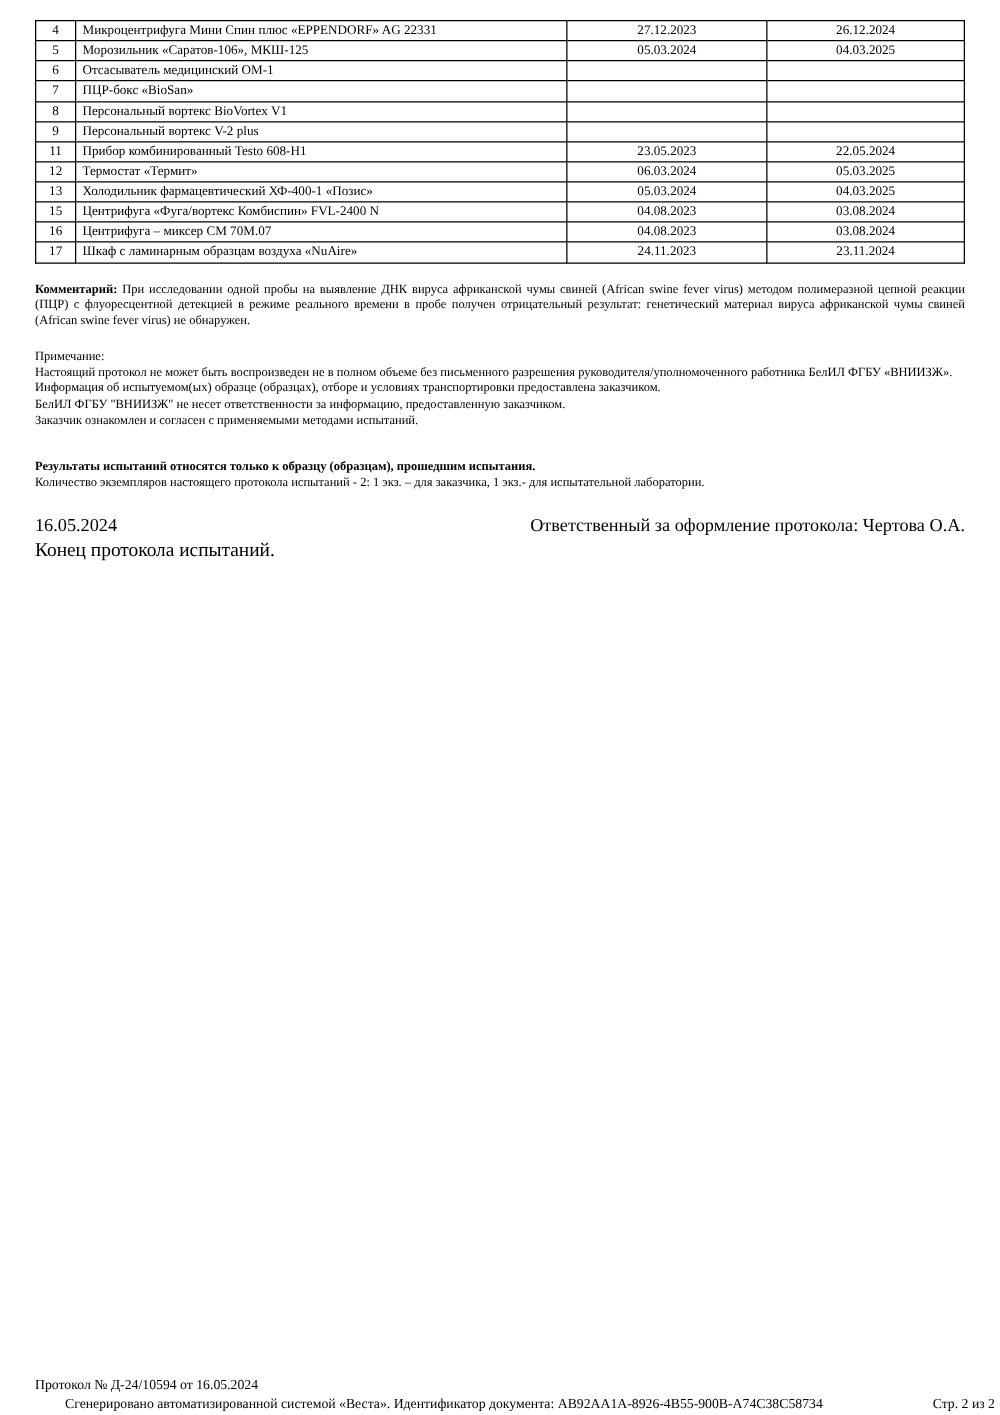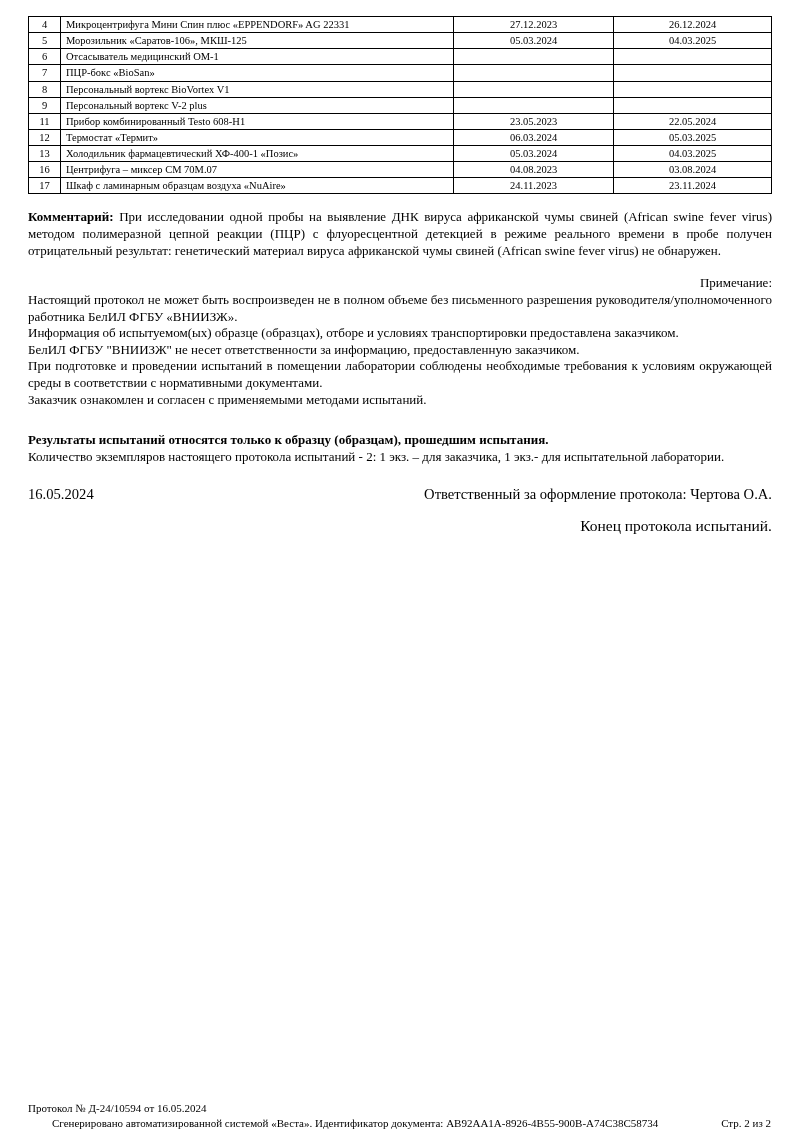--- a/index.html
+++ b/index.html
@@ -24,39 +24,39 @@
   table.equip td {
     border: 1px solid #000;
     padding: 1px 5px;
     vertical-align: middle;
   }
   td.c-num  { width: 32px;  text-align: center; }
   td.c-name { width: auto; }
   td.c-d1   { width: 160px; text-align: center; }
   td.c-d2   { width: 158px; text-align: center; }
 
-  .body-text { font-size: 13px; line-height: 1.28; }
-  p { margin: 0; text-align: right; }
+  .body-text { font-size: 10px; line-height: 1.28; }
+  p { margin: 0; }
   .just { text-align: justify; }
   .comment-par { margin-top: 15px; }
   .notes-block { margin-top: 16px; }
   .bold { font-weight: bold; margin-top: 24px; }
 
   .sig-row {
     margin-top: 20px;
     display: flex;
     justify-content: space-between;
     font-size: 14.6px;
   }
-  .end-line { margin-top: 14px; font-size: 15.5px; }
+  .end-line { margin-top: 2px; font-size: 15.5px; }
 
   .doc-footer {
     position: absolute;
     left: 28px;
-    right: 29px;
+    right: 4px;
     bottom: 2px;
     font-size: 11px;
     line-height: 1.3;
   }
   .footer-row2 {
     display: flex;
     justify-content: space-between;
     margin-left: 24px;
   }
 </style>
@@ -125,20 +125,26 @@
     </tr>
 
     <tr>
       <td class="c-num">13</td>
       <td class="c-name">Холодильник фармацевтический ХФ-400-1 «Позис»</td>
       <td class="c-d1">05.03.2024</td>
       <td class="c-d2">04.03.2025</td>
     </tr>
 
 
+    <tr>
+      <td class="c-num">15</td>
+      <td class="c-name">Центрифуга «Фуга/вортекс Комбиспин» FVL-2400 N</td>
+      <td class="c-d1">04.08.2023</td>
+      <td class="c-d2">03.08.2024</td>
+    </tr>
 
     <tr>
       <td class="c-num">16</td>
       <td class="c-name">Центрифуга – миксер СМ 70М.07</td>
       <td class="c-d1">04.08.2023</td>
       <td class="c-d2">03.08.2024</td>
     </tr>
 
     <tr>
       <td class="c-num">17</td>
@@ -149,21 +155,20 @@
   </tbody>
   </table>
 
   <p class="body-text just comment-par"><strong>Комментарий:</strong><span> При исследовании одной пробы на выявление ДНК вируса африканской чумы свиней (African swine fever virus) методом полимеразной цепной реакции (ПЦР) с флуоресцентной детекцией в режиме реального времени в пробе получен отрицательный результат: генетический материал вируса африканской чумы свиней (African swine fever virus) не обнаружен.</span></p>
 
   <div class="body-text notes-block">
     <p>Примечание:</p>
     <p class="just">Настоящий протокол не может быть воспроизведен не в полном объеме без письменного разрешения руководителя/уполномоченного работника БелИЛ ФГБУ «ВНИИЗЖ».</p>
     <p class="just">Информация об испытуемом(ых) образце (образцах), отборе и условиях транспортировки предоставлена заказчиком.</p>
     <p class="just">БелИЛ ФГБУ "ВНИИЗЖ" не несет ответственности за информацию, предоставленную заказчиком.</p>
-    <p class="just">При подготовке и проведении испытаний в помещении лаборатории соблюдены необходимые требования к условиям окружающей среды в соответствии с нормативными документами.</p>
     <p class="just">Заказчик ознакомлен и согласен с применяемыми методами испытаний.</p>
     <p class="just bold">Результаты испытаний относятся только к образцу (образцам), прошедшим испытания.</p>
     <p class="just">Количество экземпляров настоящего протокола испытаний - 2: 1 экз. – для заказчика, 1 экз.- для испытательной лаборатории.</p>
   </div>
 
   <div class="sig-row">
     <span>16.05.2024</span>
     <span>Ответственный за оформление протокола: Чертова О.А.</span>
   </div>
   <p class="end-line">Конец протокола испытаний.</p>

